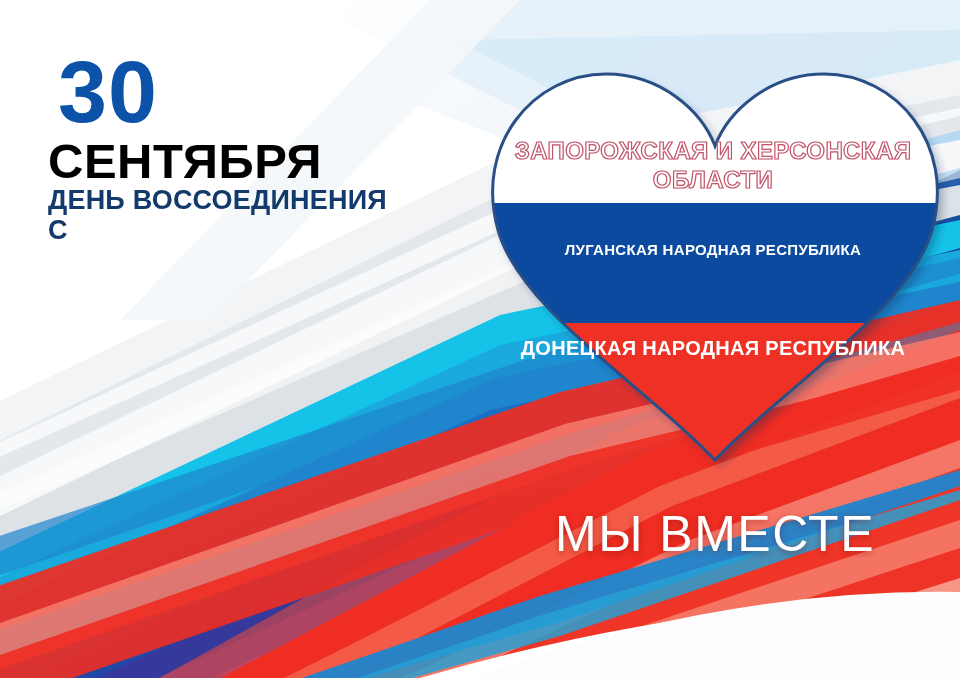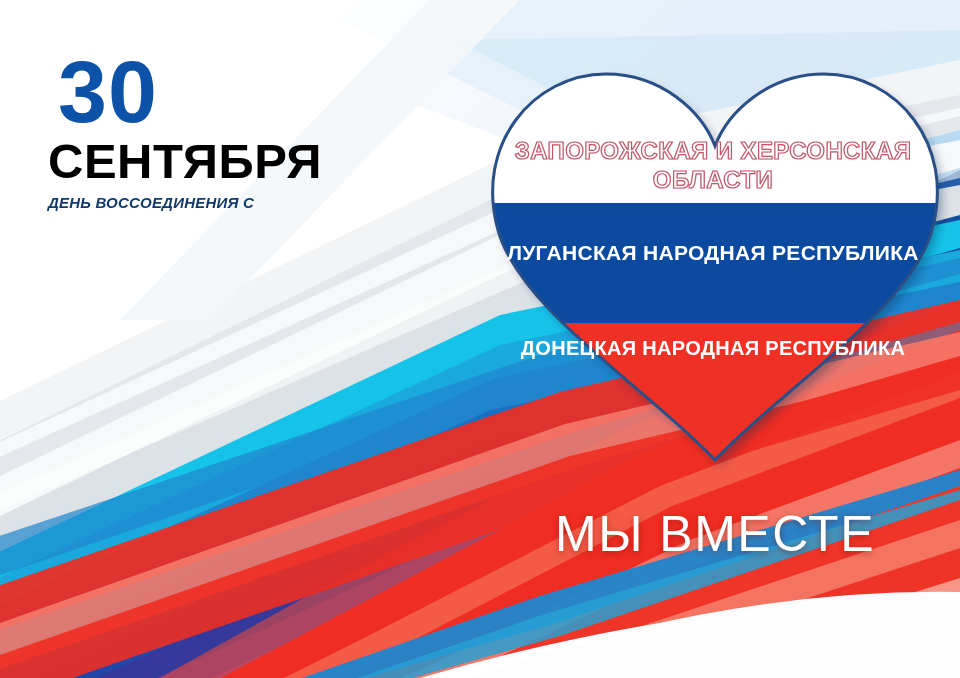--- a/index.html
+++ b/index.html
@@ -43,27 +43,25 @@
   }
   .month-word {
     font-size: 49px;
     line-height: 1.0;
     font-weight: bold;
     color: #000000;
     letter-spacing: 0.5px;
     margin-top: 4px;
   }
   .sub-line {
-    font-size: 15px;
+    font-size: 27px;
     line-height: 1.1;
     font-weight: bold;
     color: #123a6b;
     letter-spacing: 0.2px;
-    margin-top: 9px;
-    font-style: italic;
   }
   .country-word {
     font-size: 48px;
     line-height: 1.0;
     font-weight: bold;
     color: #e8382c;
     letter-spacing: 0.5px;
     margin-top: 2px;
   }
 
@@ -93,21 +91,21 @@
     line-height: 1.22;
     letter-spacing: 0.4px;
     color: #ffffff;
     -webkit-text-stroke: 1.2px #c2566a;
     text-shadow: 0 0 1px #c2566a;
   }
   #heart-label-2 {
     left: 500px;
     top: 240px;
     width: 426px;
-    font-size: 21px;
+    font-size: 15px;
     line-height: 1.28;
     letter-spacing: 0.3px;
     color: #ffffff;
   }
   #heart-label-3 {
     left: 510px;
     top: 336px;
     width: 406px;
     font-size: 20px;
     line-height: 1.28;

